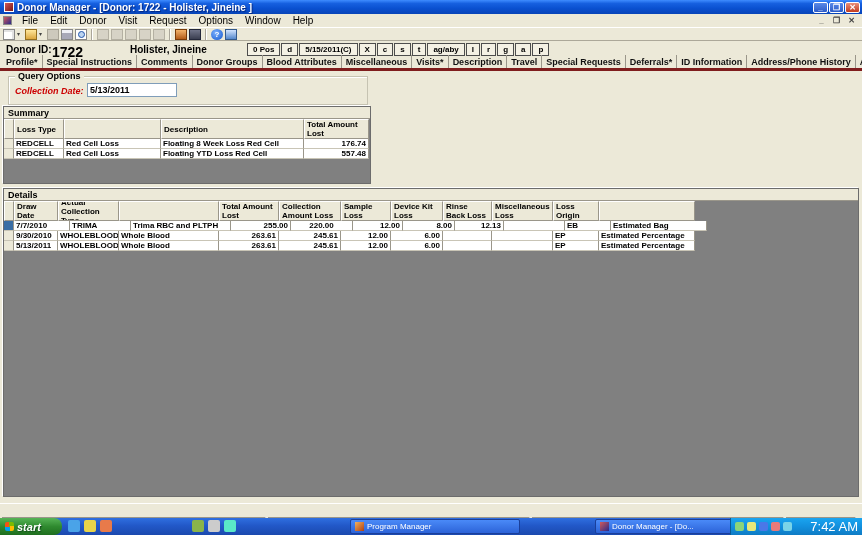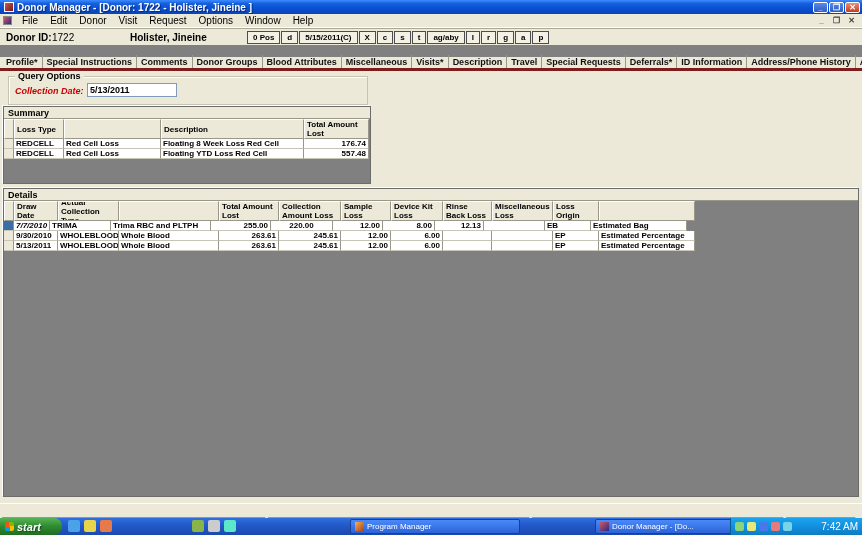--- a/index.html
+++ b/index.html
@@ -47,24 +47,24 @@
   .grid-icon,.cut-icon,.copy-icon,.paste-icon,.undo-icon
     { background:#d7d3c6; border:1px solid #b4b0a2; }
   .find-donor-icon { background:linear-gradient(#f3b26a,#b35c18); border:1px solid #7a3c08; }
   .find-icon { background:linear-gradient(#707488,#3a3e50); border:1px solid #24283a; }
   .help-icon { background:radial-gradient(circle at 40% 35%,#7db2ff,#1155cc); border-radius:50%; }
   .help-icon::after { content:'?'; position:absolute; left:0; top:0; width:100%; color:#fff;
     font:bold 8px/11px "Liberation Sans",sans-serif; text-align:center; }
   .info-icon { background:linear-gradient(#cfe3ff,#5588cc); border:1px solid #335a8c; }
 
   
-  .donorbar { position:absolute; left:0; top:28px; width:862px; height:17px; background:#ECE9D8;
+  .donorbar { position:absolute; left:0; top:40px; width:862px; height:17px; background:#ECE9D8;
     border-top:1px solid #aca899; }
   .donorbar .lbl { position:absolute; left:6px; top:3px; font-size:10px; font-weight:bold; }
-  .donorbar .val { position:absolute; left:52px; top:3px; font-size:10px; font-weight:normal; }
+  .donorbar .val { position:absolute; left:52px; top:3px; font-size:14px; font-weight:bold; }
   .donorbar .name { position:absolute; left:130px; top:3px; font-size:10px; font-weight:bold; }
   .donor-btns { position:absolute; left:247px; top:2px; display:flex; gap:1px; }
   .donor-btn { border:1px solid #4d4d4d; background:#f4f1e4; font-size:8px; font-weight:bold;
     height:13px; line-height:11px; padding:0 5px; text-align:center; white-space:nowrap; }
 
   
   .tabstrip { position:absolute; left:0; top:57px; width:862px; height:14px; background:#ECE9D8;
     display:flex; align-items:flex-end; padding-left:2px; border-bottom:3px solid #7f1d1d; }
   .tab { font-size:9px; font-weight:bold; padding:2px 4px 1px; border-right:1px solid #9a968a;
     white-space:nowrap; color:#111; }
@@ -120,21 +120,21 @@
   .ql-icon { width:12px; height:12px; border-radius:2px; }
   .task-btn { position:absolute; top:1px; height:15px; width:170px; border-radius:2px;
     background:linear-gradient(#4A8AF8,#2C63D8); border:1px solid #1a3f9a; color:#fff;
     font-size:8px; display:flex; align-items:center; gap:3px; padding:0 4px; white-space:nowrap;
     overflow:hidden; }
   .task-ico { width:9px; height:9px; flex:0 0 9px; }
   .tray { position:absolute; right:0; top:0; width:132px; height:17px;
     background:linear-gradient(180deg,#1AA5F0 0%,#1290DE 50%,#0E7BC4 100%);
     border-left:1px solid #0a5a94; display:flex; align-items:center; gap:3px; padding:0 4px; }
   .tray-icon { width:9px; height:9px; border-radius:2px; }
-  .clock { color:#fff; font-size:10px; margin-left:auto; }
+  .clock { color:#fff; font-size:13px; margin-left:auto; }
 </style>
 </head>
 <body>
 
 <div id="screen">
 
   <div class="titlebar">
     <div class="app-icon"></div>
     <div class="title">Donor Manager - [Donor: 1722 - Holister, Jineine ]</div>
     <div class="winbtns">
@@ -270,21 +270,21 @@
             <div class="tcell th" style="width: 62px;">Collection Amount Loss</div>
             <div class="tcell th" style="width: 50px;">Sample Loss</div>
             <div class="tcell th" style="width: 52px;">Device Kit Loss</div>
             <div class="tcell th" style="width: 49px;">Rinse Back Loss</div>
             <div class="tcell th" style="width: 61px;">Miscellaneous Loss</div>
             <div class="tcell th" style="width: 46px;">Loss Origin</div>
             <div class="tcell th" style="width: 96px;"></div>
           </div>
           <div class="trow">
             <div class="tcell marker sel" style="width: 10px;"></div>
-            <div class="tcell" style="width: 36px; font-style: italic;">7/7/2010</div>
+            <div class="tcell" style="width: 56px;">7/7/2010</div>
             <div class="tcell" style="width: 61px;">TRIMA</div>
             <div class="tcell" style="width: 100px;">Trima RBC and PLTPH</div>
             <div class="tcell num" style="width: 60px;">255.00</div>
             <div class="tcell num" style="width: 62px; text-align: center;">220.00</div>
             <div class="tcell num" style="width: 50px;">12.00</div>
             <div class="tcell num" style="width: 52px;">8.00</div>
             <div class="tcell num" style="width: 49px;">12.13</div>
             <div class="tcell num" style="width: 61px;"></div>
             <div class="tcell" style="width: 46px;">EB</div>
             <div class="tcell" style="width: 96px;">Estimated Bag</div>

